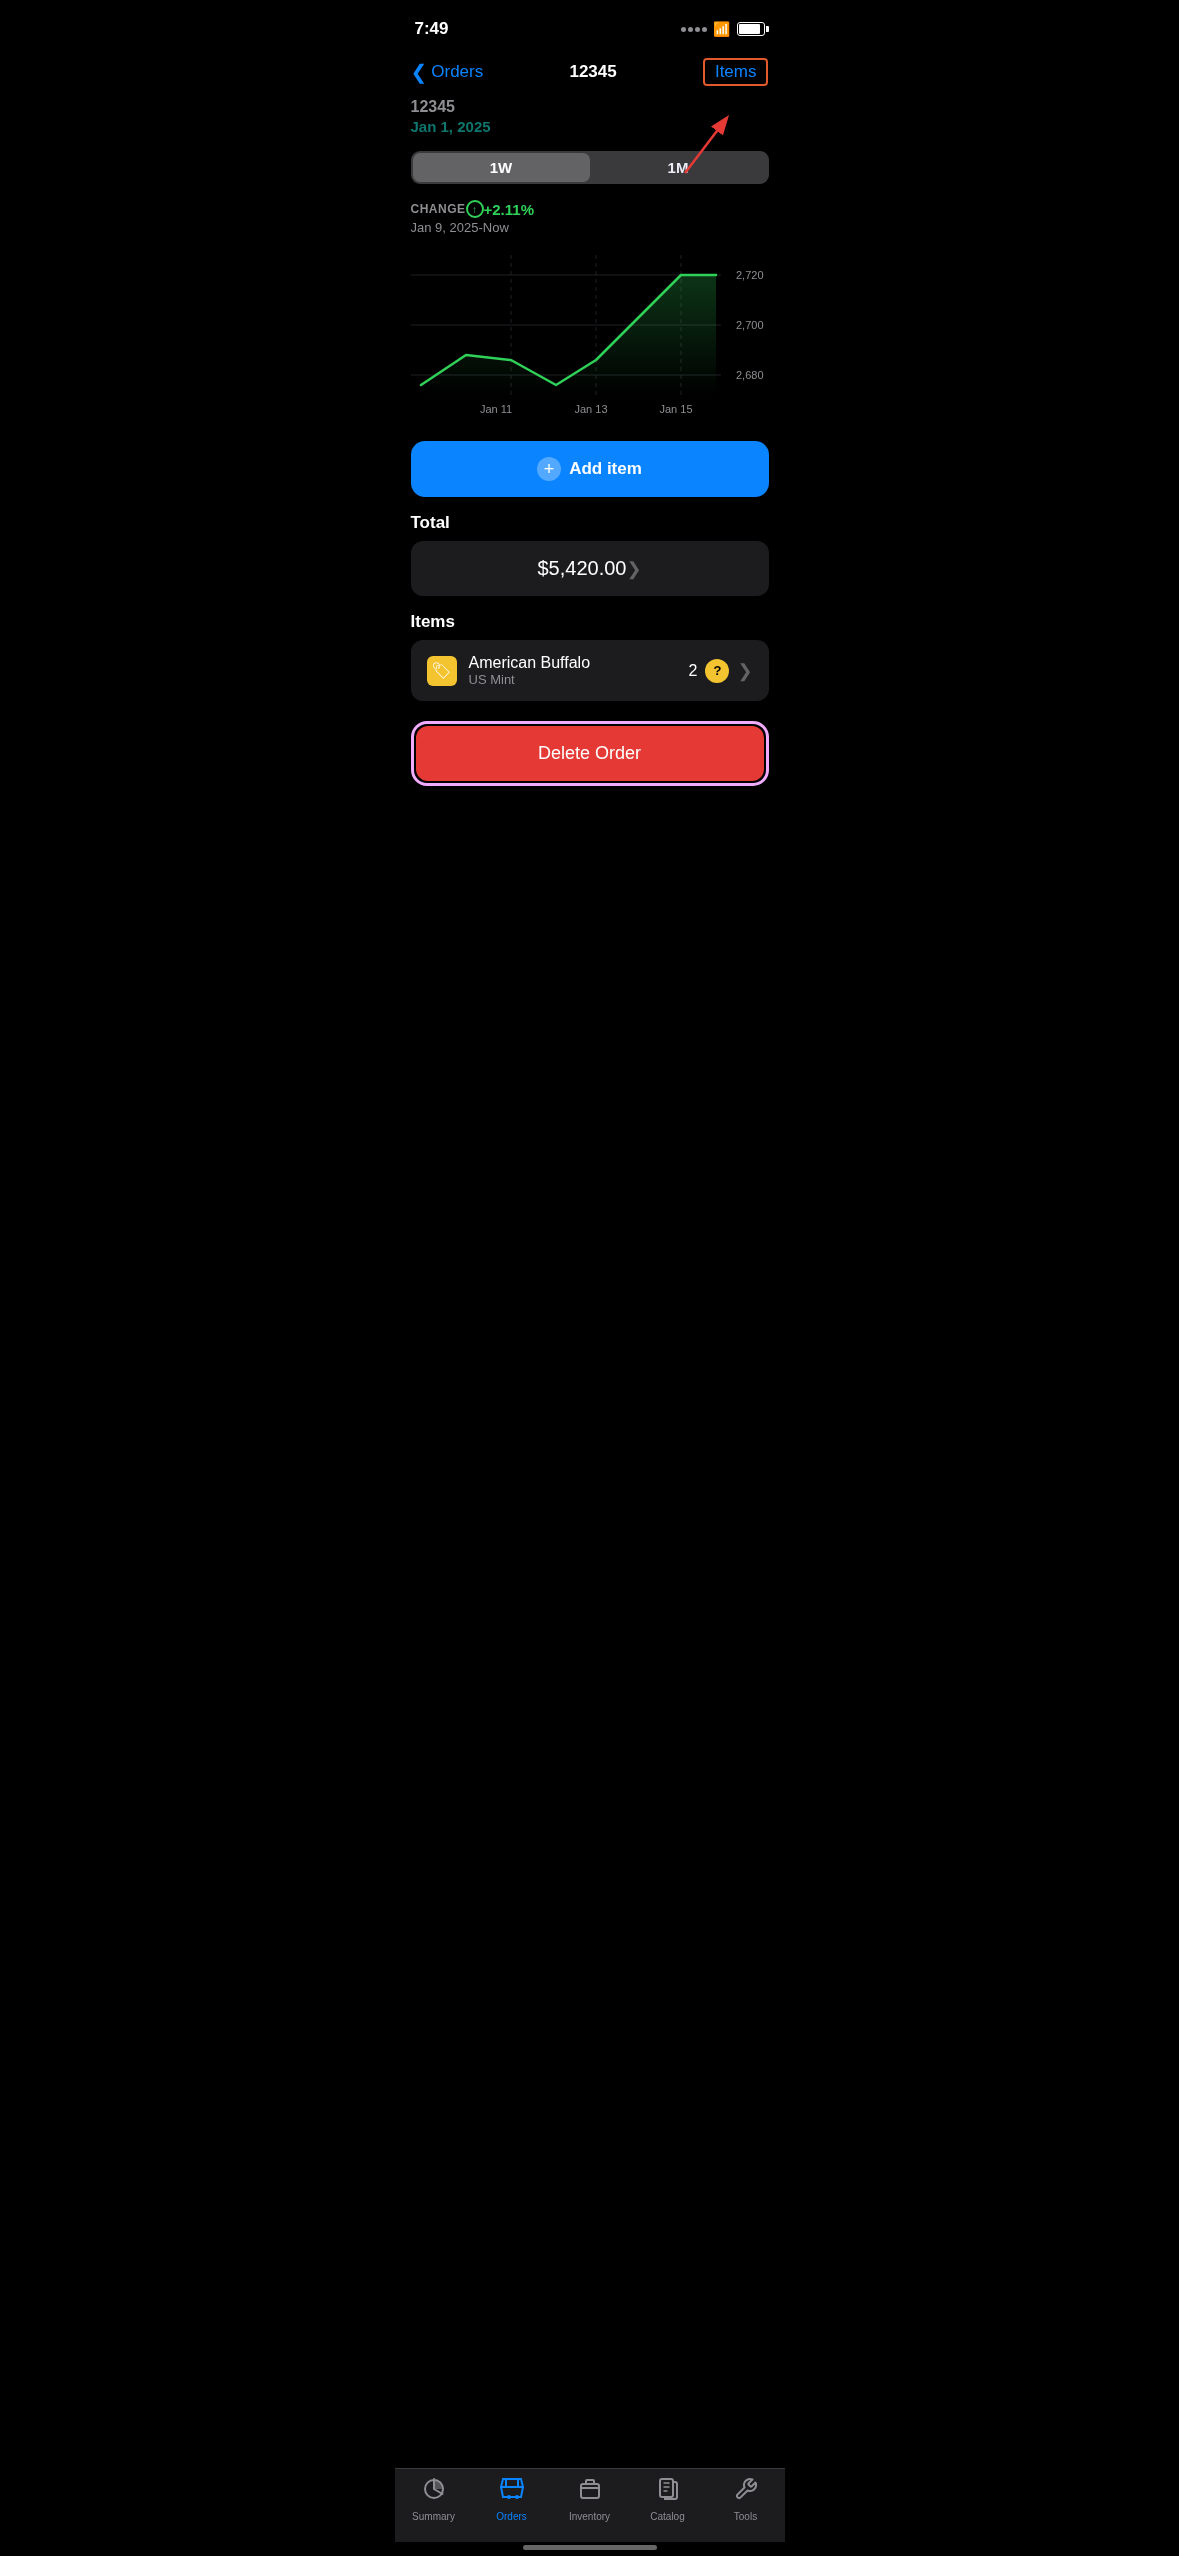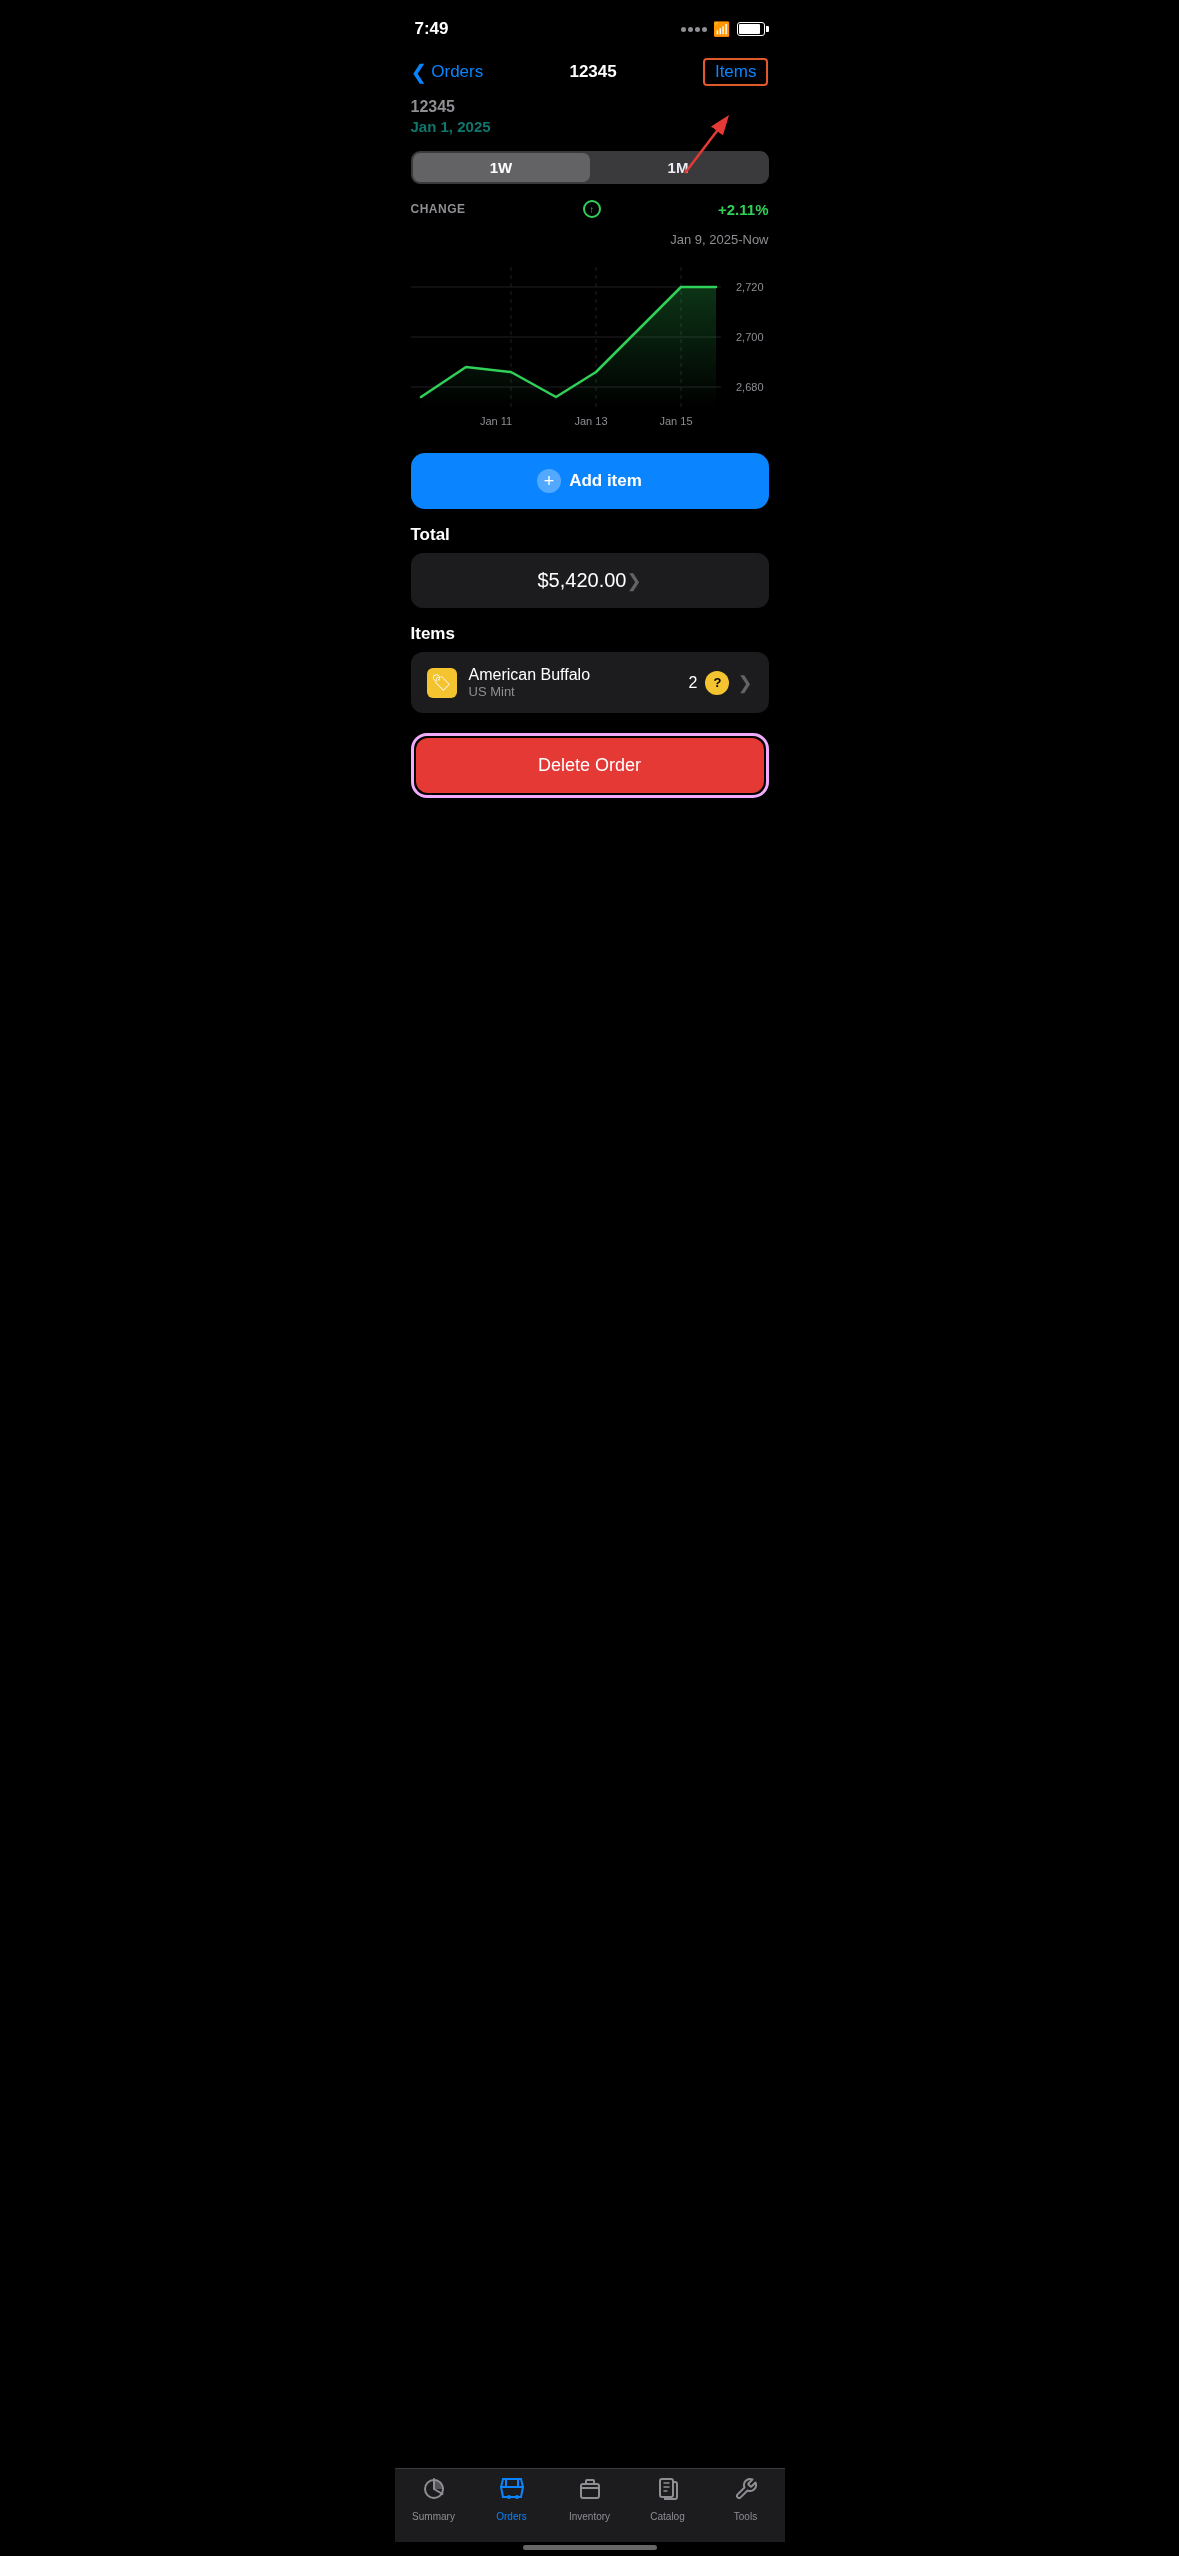--- a/index.html
+++ b/index.html
@@ -162,21 +162,20 @@
 
     
     .chart-section {
       padding: 8px 16px 0;
       background: #000;
     }
     .change-label-row {
       display: flex;
       align-items: center;
       gap: 0;
-      justify-content: space-between;
     }
     .change-label {
       font-size: 12px;
       color: #8e8e93;
       font-weight: 600;
       letter-spacing: 0.5px;
     }
     .change-up-icon {
       width: 18px;
       height: 18px;
@@ -196,22 +195,21 @@
     }
     .change-value {
       font-size: 34px;
       font-weight: 700;
       color: #fff;
       margin-top: 4px;
     }
     .change-date-range {
       font-size: 13px;
       color: #8e8e93;
-      margin-top: 14px;
-      text-align: right;
+      margin-top: 2px;
     }
 
     
     .chart-container {
       position: relative;
       height: 180px;
       margin-top: 10px;
     }
     .chart-svg {
       width: 100%;

